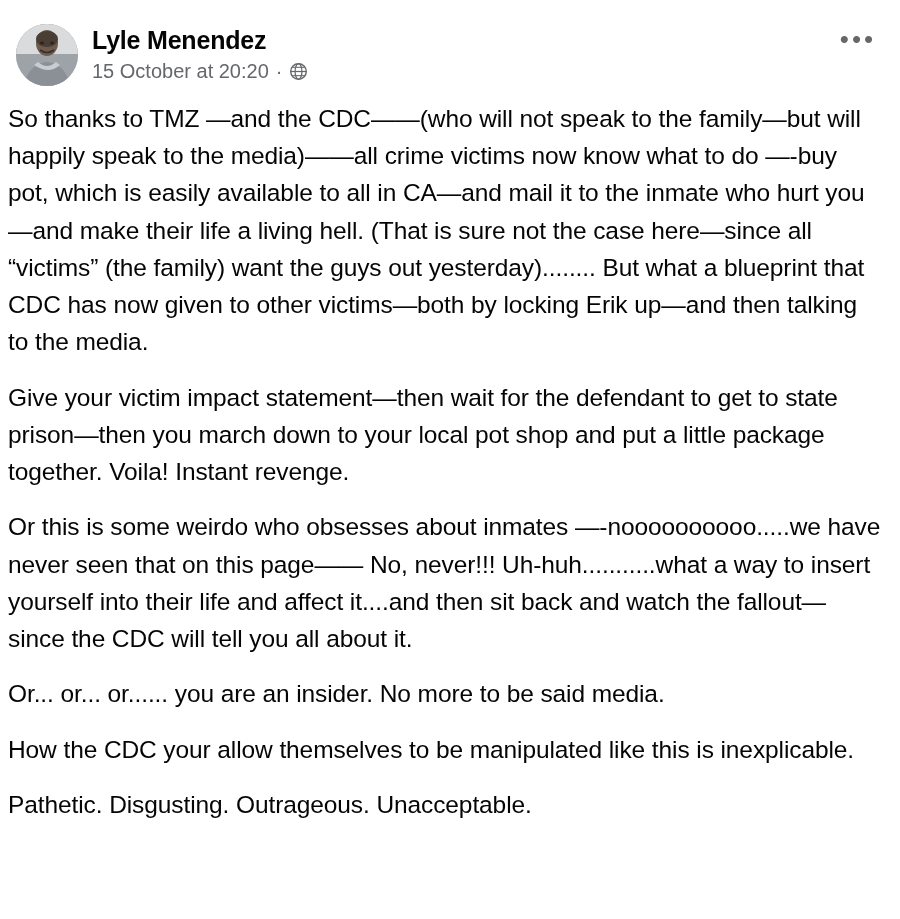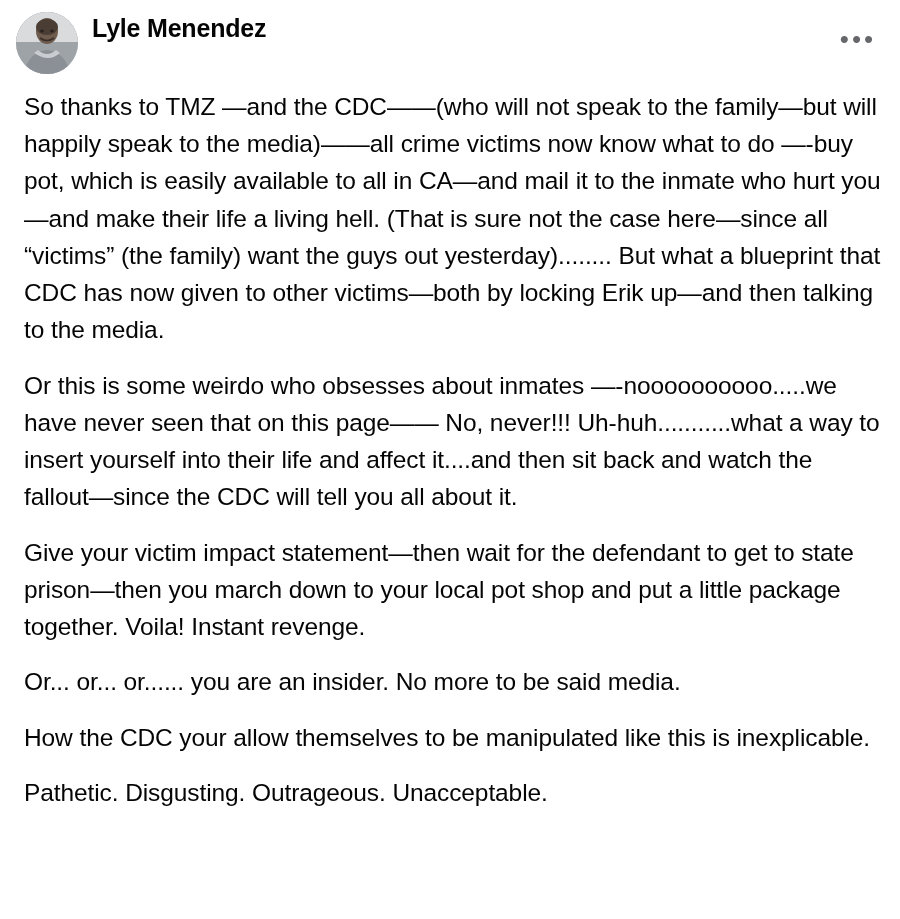--- a/index.html
+++ b/index.html
@@ -15,21 +15,21 @@
     overflow: hidden;
   }
   .post {
     width: 900px;
     box-sizing: border-box;
     padding: 0;
   }
   .post-header {
     display: flex;
     align-items: flex-start;
-    padding: 12px 16px 0 16px;
+    padding: 24px 16px 0 16px;
     position: relative;
   }
   .avatar {
     width: 62px;
     height: 62px;
     border-radius: 50%;
     overflow: hidden;
     flex: 0 0 62px;
     background: #b9bcc1;
     position: relative;
@@ -77,21 +77,21 @@
     align-items: center;
     justify-content: center;
     letter-spacing: 3px;
     color: #65676b;
     font-size: 26px;
     line-height: 10px;
     cursor: pointer;
     user-select: none;
   }
   .post-body {
-    padding: 14px 18px 0 24px;
+    padding: 14px 18px 0 8px;
   }
   .post-body p {
     margin: 0 0 18px 0;
     font-size: 24.5px;
     line-height: 1.52;
     color: #050505;
     letter-spacing: -0.1px;
     word-wrap: break-word;
   }
   .post-body p:last-child {
@@ -114,27 +114,40 @@
         <ellipse cx="26" cy="19" rx="2" ry="1.6" fill="#2b2320"></ellipse>
         <ellipse cx="36" cy="19" rx="2" ry="1.6" fill="#2b2320"></ellipse>
         <path d="M24 26 q7 5 14 0" stroke="#3a2f28" stroke-width="1.6" fill="none"></path>
         <path d="M8 62 q4 -22 23 -24 q19 2 23 24 z" fill="#8b9096"></path>
         <path d="M22 38 q9 8 18 0 l4 3 q-11 10 -26 0 z" fill="#c9ccd0"></path>
       </svg>
     </div>
 
     <div class="header-text">
       <div class="author">Lyle Menendez</div>
+      <div class="meta">
+        <span>15 October at 20:20</span>
+        <span class="dot">·</span>
+        <span class="globe-icon">
+          <svg width="19" height="19" viewBox="0 0 20 20">
+            <circle cx="10" cy="10" r="8.2" fill="none" stroke="#65676b" stroke-width="1.5"></circle>
+            <ellipse cx="10" cy="10" rx="3.6" ry="8.2" fill="none" stroke="#65676b" stroke-width="1.3"></ellipse>
+            <line x1="1.9" y1="10" x2="18.1" y2="10" stroke="#65676b" stroke-width="1.3"></line>
+            <line x1="3.4" y1="5.6" x2="16.6" y2="5.6" stroke="#65676b" stroke-width="1.1"></line>
+            <line x1="3.4" y1="14.4" x2="16.6" y2="14.4" stroke="#65676b" stroke-width="1.1"></line>
+          </svg>
+        </span>
+      </div>
     </div>
 
     <div class="more-button">•••</div>
   </div>
 
   <div class="post-body">
     <p>So thanks to TMZ —and the CDC——(who will not speak to the family—but will happily speak to the media)——all crime victims now know what to do —-buy pot, which is easily available to all in CA—and mail it to the inmate who hurt you—and make their life a living hell.   (That is sure not the case here—since all “victims” (the family) want the guys out yesterday)........  But what a blueprint that CDC has now given to other victims—both by locking Erik up—and then talking to the media.</p>
+    <p>Give your victim impact statement—then wait for the defendant to get to state prison—then you march down to your local pot shop and put a little package together.  Voila! Instant revenge.</p>
     <p>Or this is some weirdo who obsesses about inmates —-noooooooooo.....we have never seen that on this page—— No, never!!!   Uh-huh...........what a way to insert yourself into their life and affect it....and then sit back and watch the fallout—since the CDC will tell you all about it.</p>
-    <p>Give your victim impact statement—then wait for the defendant to get to state prison—then you march down to your local pot shop and put a little package together.  Voila! Instant revenge.</p>
     <p>Or... or... or......  you are an insider.  No more to be said media.</p>
     <p>How the CDC your allow themselves to be manipulated like this is inexplicable.</p>
     <p>Pathetic.  Disgusting.  Outrageous.  Unacceptable.</p>
   </div>
 
 </div>
 
 </body></html>

